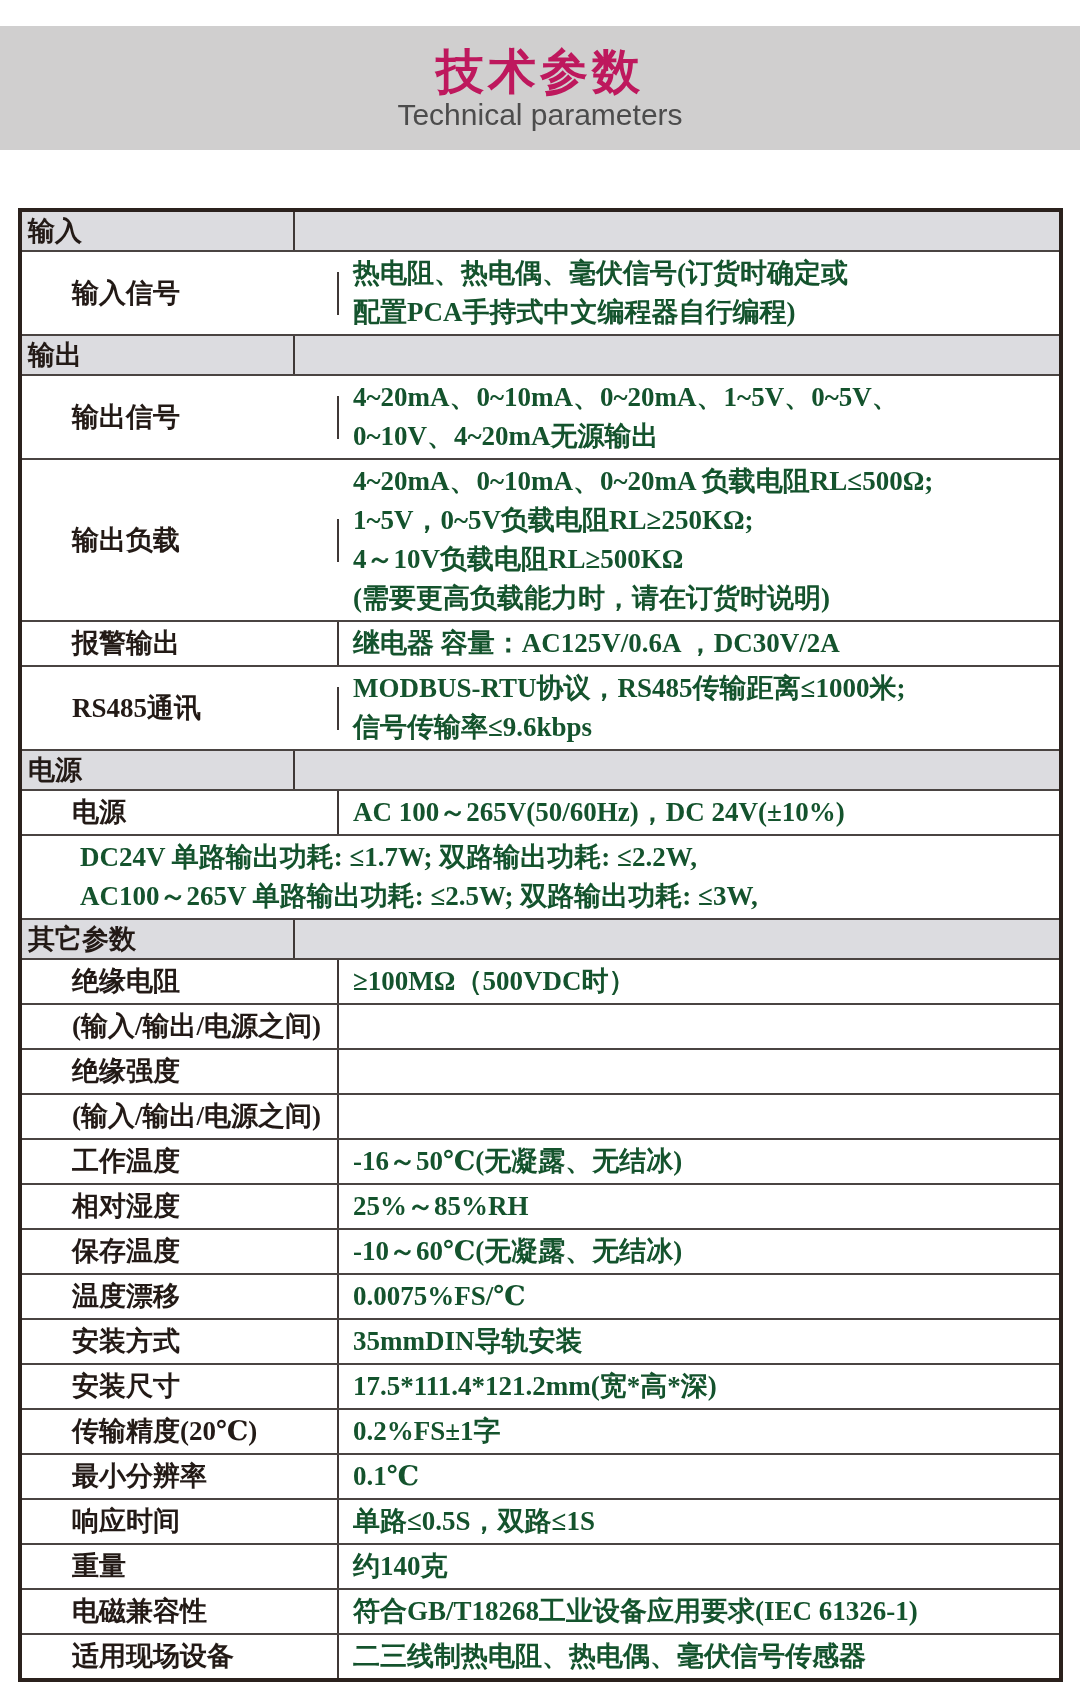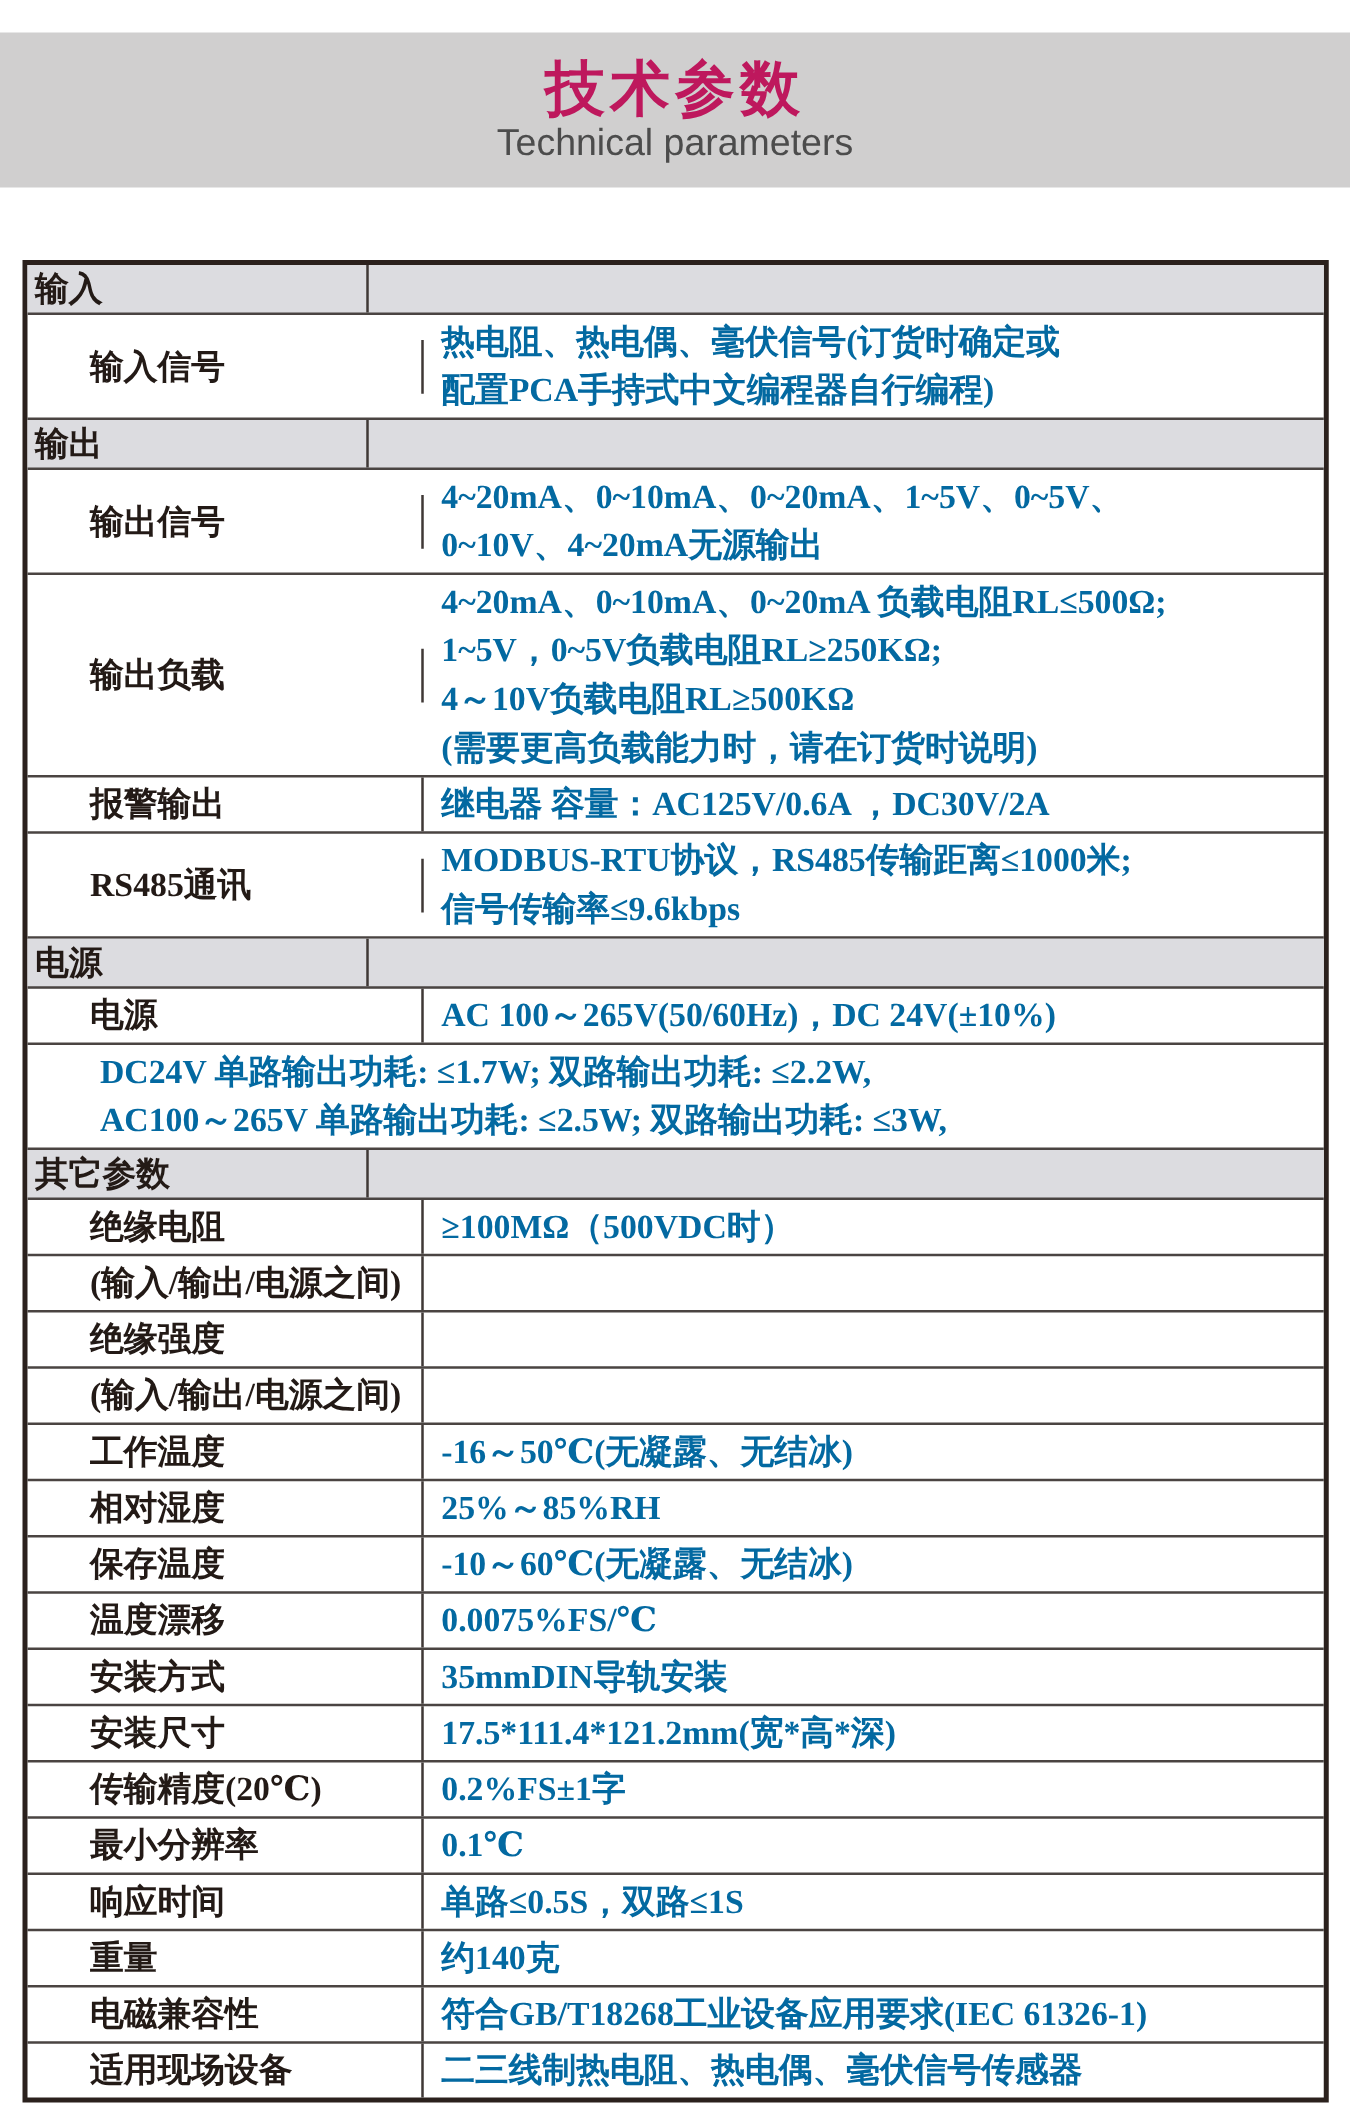--- a/index.html
+++ b/index.html
@@ -63,21 +63,21 @@
     white-space:nowrap;
     overflow:hidden;
   }
   .t-row.section .cell-label{line-height:34px;}
   .cell-value{
     flex:1 1 auto;
     box-sizing:border-box;
     padding:2px 4px 2px 14px;
     font-weight:bold;
     font-size:27px;
-    color:#0369a1;
+    color:#14532d;
   }
   .v-line{
     line-height:39px;
     min-height:39px;
     white-space:nowrap;
   }
 </style>
 </head>
 <body>
 

